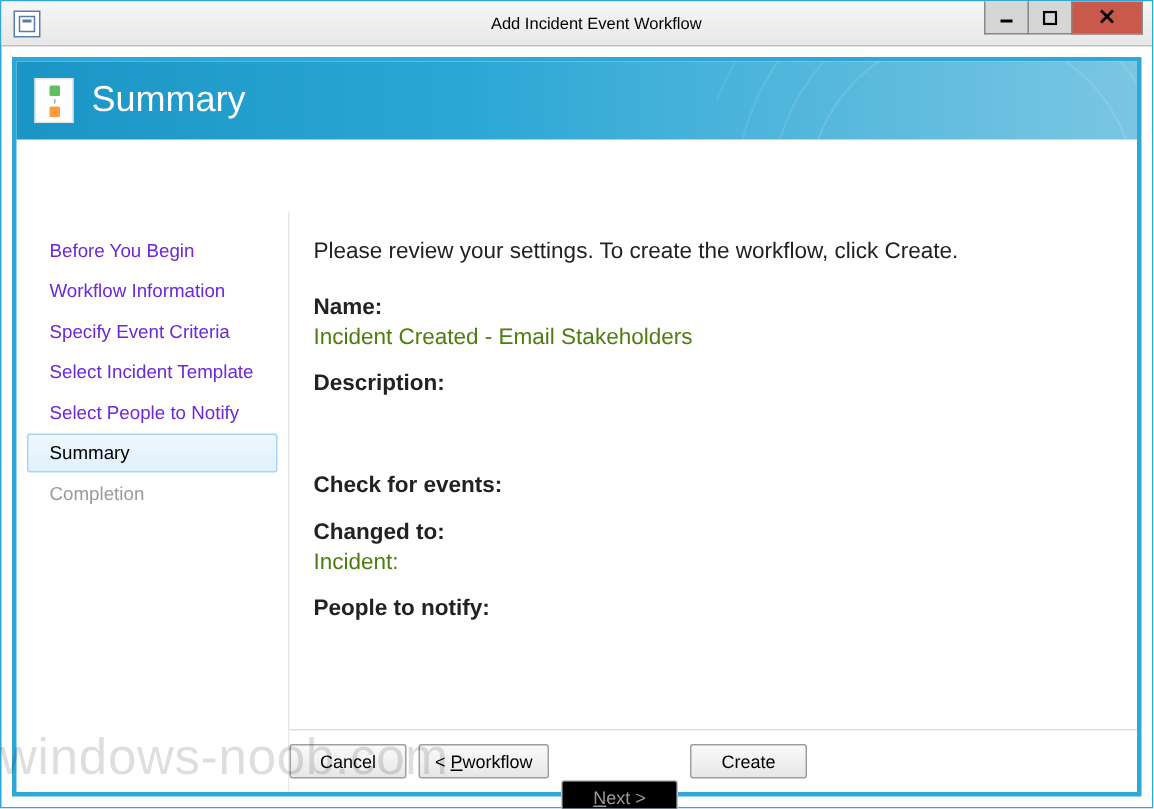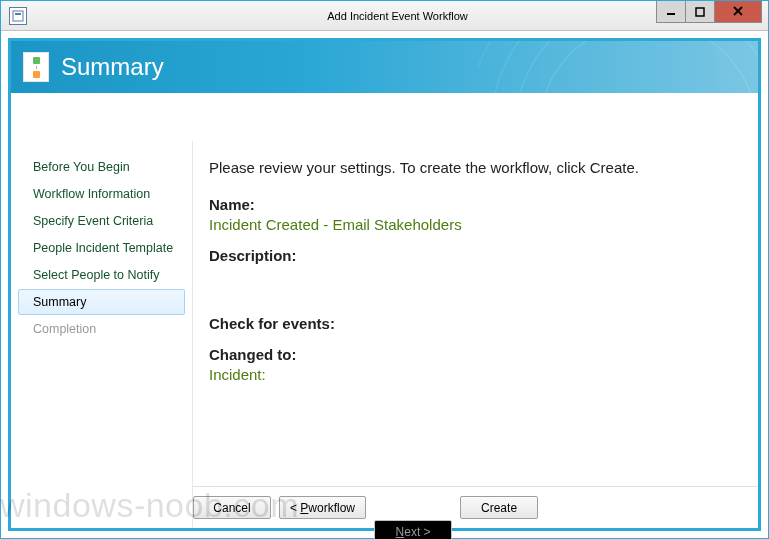--- a/index.html
+++ b/index.html
@@ -125,21 +125,21 @@
       min-height: 0;
     }
     .nav {
       width: 182px;
       padding: 12px 4px 12px 4px;
       border-right: 1px solid #e8e8e8;
     }
     .nav-item {
       padding: 5px 10px 5px 14px;
       font-size: 12.5px;
-      color: #14532d;
+      color: #6d28d9;
       cursor: pointer;
       border: 1px solid transparent;
       border-radius: 2px;
       margin: 1px 3px;
     }
     .nav-item.selected {
       background: linear-gradient(to bottom, #eef7ff, #dff0fd);
       border: 1px solid #a8d4f2;
       color: #000;
     }
@@ -250,21 +250,21 @@
       </div>
       <div class="banner-title">Summary</div>
     </div>
 
     <div class="body">
 
       <div class="nav">
         <div class="nav-item">Before You Begin</div>
         <div class="nav-item">Workflow Information</div>
         <div class="nav-item">Specify Event Criteria</div>
-        <div class="nav-item">People Incident Template</div>
+        <div class="nav-item">Select Incident Template</div>
         <div class="nav-item">Select People to Notify</div>
         <div class="nav-item selected">Summary</div>
         <div class="nav-item disabled">Completion</div>
       </div>
 
       <div class="content-wrap">
         <div class="content">
           <div class="intro">Please review your settings. To create the workflow, click Create.</div>
 
           <div class="field-label first">Name:</div>
@@ -273,20 +273,21 @@
           <div class="field-label">Description:</div>
           <div class="field-value"></div>
 
           <div class="spacer-big"></div>
 
           <div class="field-label">Check for events:</div>
 
           <div class="field-label">Changed to:</div>
           <div class="field-value">Incident:</div>
 
+          <div class="field-label">People to notify:</div>
           <div class="field-value"></div>
         </div>
 
         <div class="btnbar">
           <button class="btn">Cancel</button>
           <button class="btn"><span>&lt; </span><span class="accesskey">P</span><span>workflow</span></button>
           <button class="btn disabled" disabled=""><span class="accesskey">N</span><span>ext &gt;</span></button>
           <button class="btn">Create</button>
         </div>
       </div>

